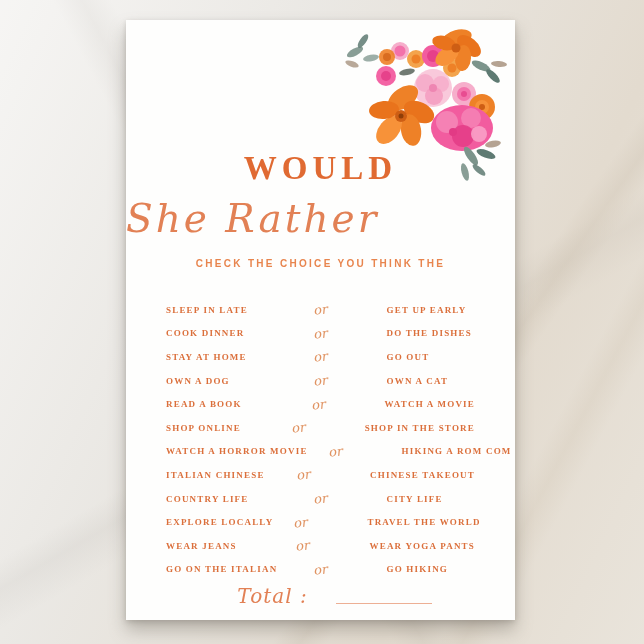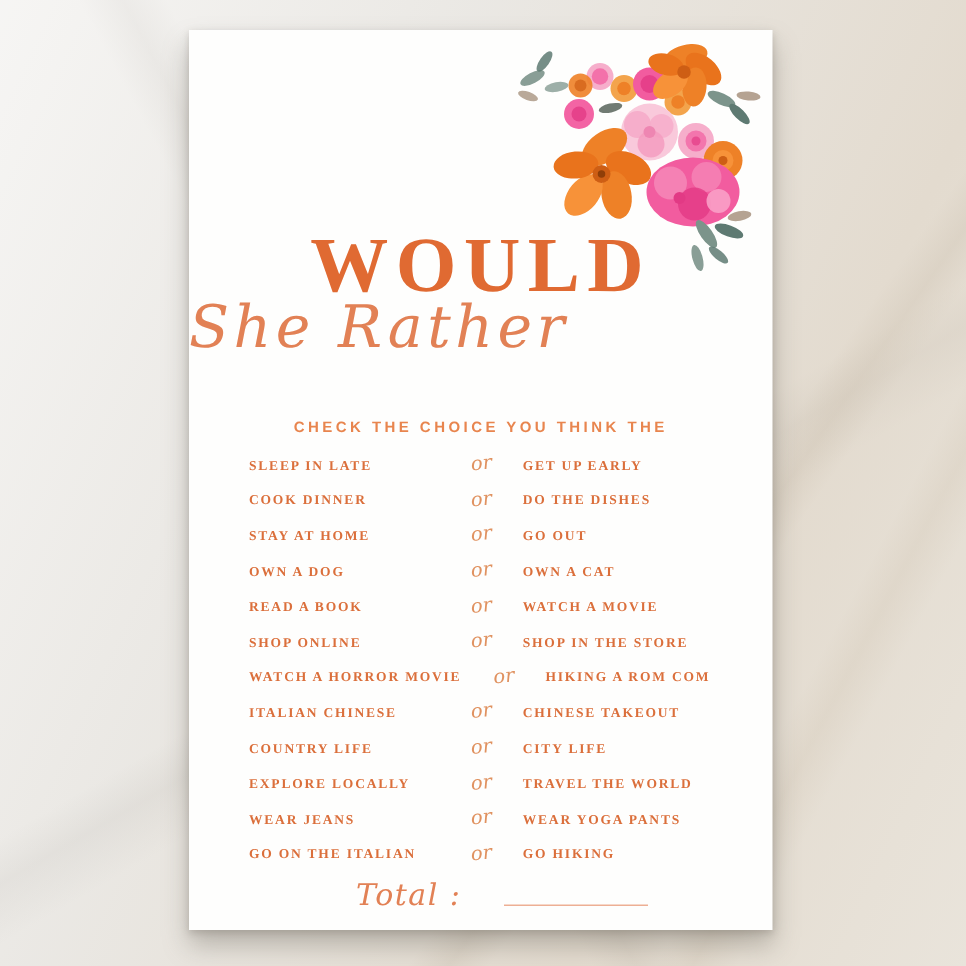--- a/index.html
+++ b/index.html
@@ -27,21 +27,21 @@
     position:absolute;
     top:6px;right:2px;
     width:172px;height:168px;
   }
   .title{
     position:absolute;
     left:0;right:0;top:132px;
     text-align:center;
     font-family:"Liberation Serif", serif;
     font-weight:bold;
-    font-size:52px;
+    font-size:33px;
     letter-spacing:5px;
     color:var(--title-orange,#E06A32);
     line-height:1;
   }
   .title-script{
     position:absolute;
     left:0;right:0;top:176px;
     text-align:left;
     font-family:"DejaVu Serif", serif;
     font-style:italic;
@@ -53,42 +53,41 @@
   .instructions{
     position:absolute;
     left:0;right:0;top:236px;
     text-align:center;
     font-family:"Liberation Sans", sans-serif;
     font-weight:600;
     font-size:10px;
     letter-spacing:2.3px;
     line-height:15px;
     color:var(--instructions-orange,#E8854E);
-    margin-top:22px;
   }
   .rows{
     position:absolute;
     left:40px;right:40px;top:278px;
   }
   .row{
     display:grid;
     grid-template-columns:1fr 56px 1fr;
     align-items:center;
     height:23.6px;
   }
   .opt{
     font-family:"Liberation Serif", serif;
     font-weight:bold;
     font-size:9px;
     letter-spacing:1.2px;
     color:var(--row-text-orange,#DB6F3B);
     white-space:nowrap;
   }
   .opt.left{}
-  .opt.right{text-align:left;}
+  .opt.right{text-align:left;margin-left:38px;}
   .or{
     text-align:center;
     font-family:"DejaVu Serif", serif;
     font-style:italic;
     font-size:13px;
     color:var(--separator-orange,#E09260);
     transform:rotate(-6deg);
   }
   .total{
     position:absolute;

